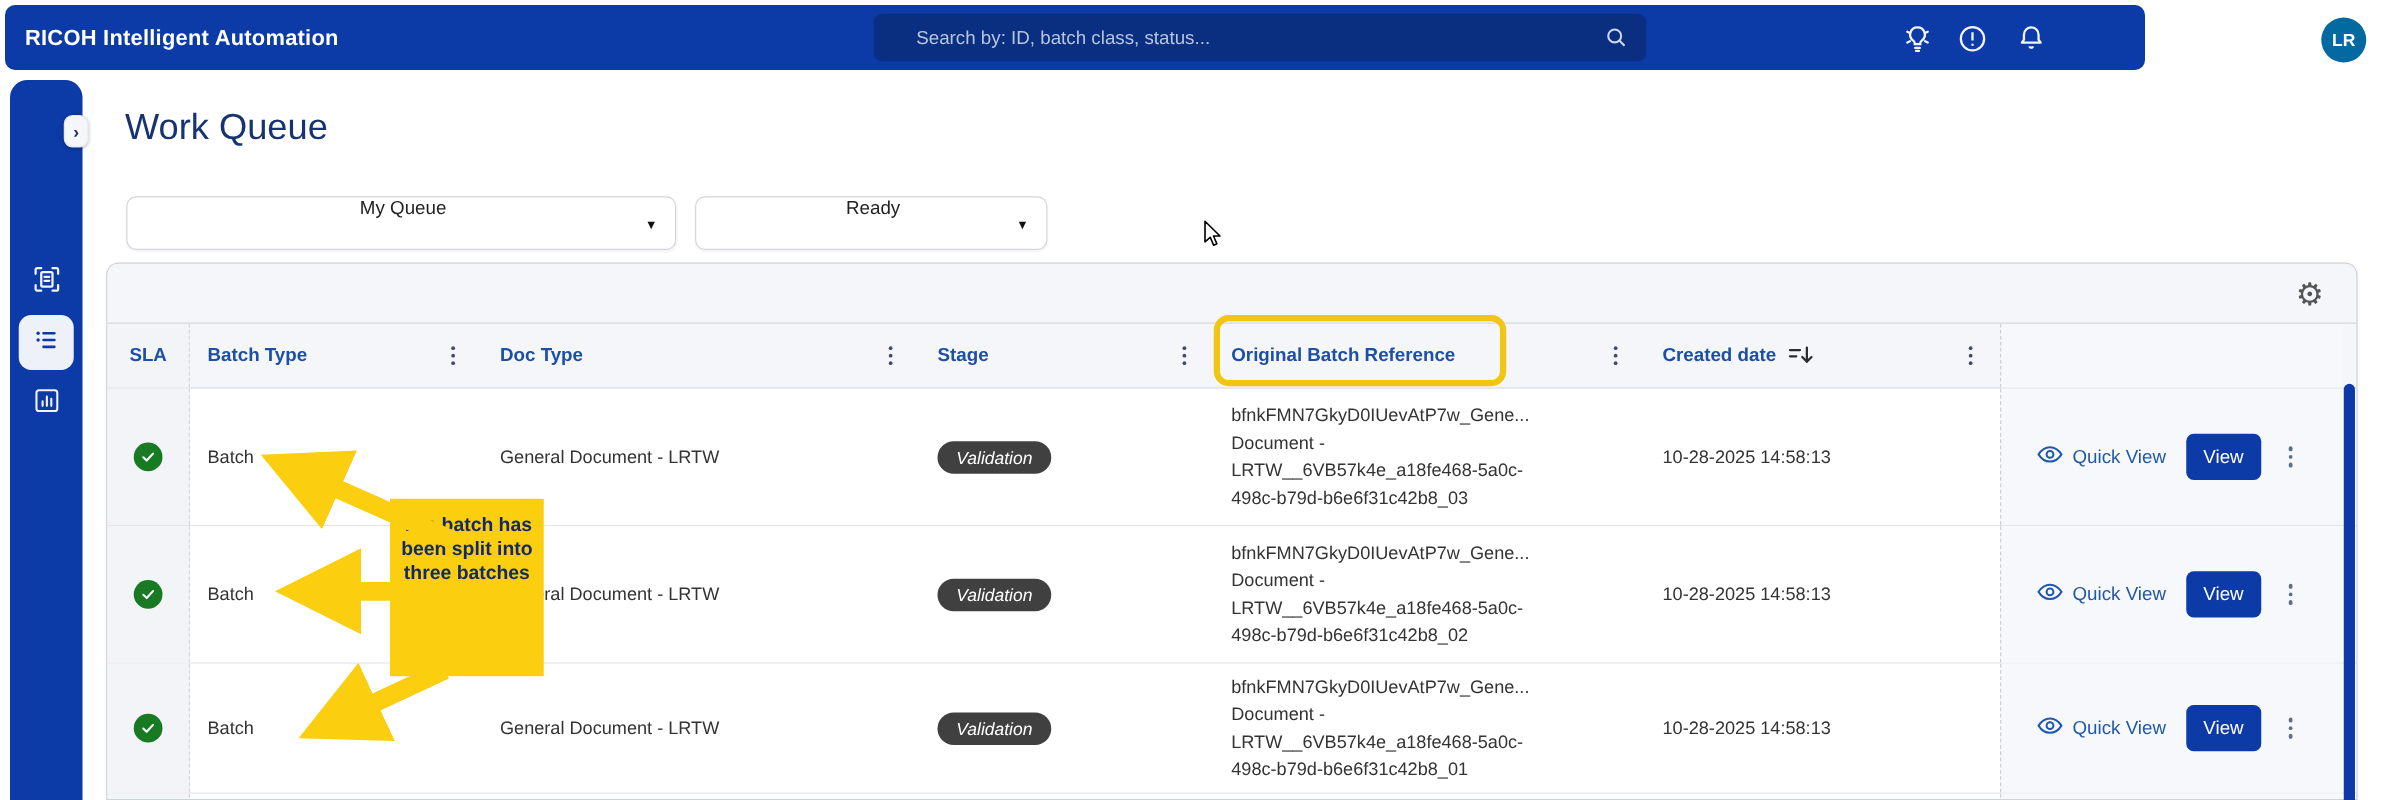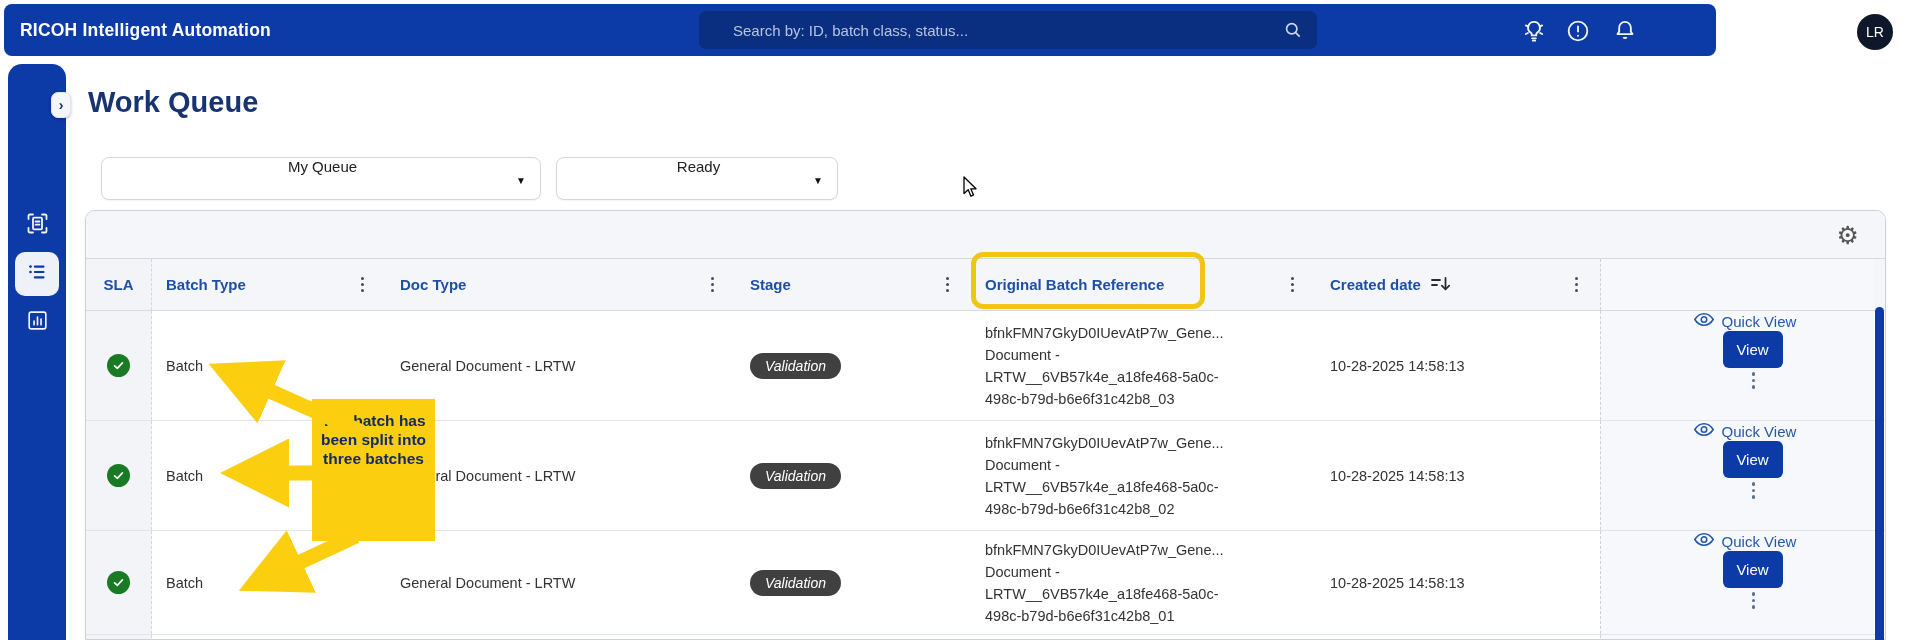--- a/index.html
+++ b/index.html
@@ -13,36 +13,36 @@
   .brand { color:#fff; font-size:17.5px; font-weight:bold; letter-spacing:.2px; margin-left:16px; white-space:nowrap; }
   .searchwrap { position:absolute; left:695px; top:7px; width:618px; height:38px; }
   .searchwrap input { width:100%; height:100%; background:#0a2e80; border:none; border-radius:7px;
             color:#dfe6f5; font-size:15px; padding:0 44px 0 34px; outline:none;
             font-family:"Liberation Sans", sans-serif; }
   .searchwrap input::placeholder { color:#b9c4de; }
   .search-ic { position:absolute; right:14px; top:9px; }
   .topicons { position:absolute; right:0; top:0; height:52px; }
   .tbtn { position:absolute; top:13px; width:28px; height:28px; cursor:pointer; }
   .avatar { position:absolute; left:1853px; top:10px; width:36px; height:36px; border-radius:50%;
-            background:#0f172a; color:#fff; font-weight:normal; font-size:14px;
+            background:#0369a1; color:#fff; font-weight:bold; font-size:14px;
             display:flex; align-items:center; justify-content:center; }
 
   
   .sidebar { position:absolute; left:8px; top:64px; width:58px; height:576px;
              background:#0c3aa6; border-radius:14px 14px 0 0; }
   .expand-btn { position:absolute; left:51px; top:92px; width:20px; height:26px; background:#f4f6fa;
              border:1px solid #e3e6ee; border-radius:7px; box-shadow:0 1px 3px rgba(0,0,0,.25);
              display:flex; align-items:center; justify-content:center;
              color:#1c2f66; font-size:14px; font-weight:bold; z-index:5; }
   .side-item { position:absolute; left:0; width:58px; display:flex; justify-content:center; }
   .side-active { position:absolute; left:7px; top:188px; width:44px; height:44px; background:#eef1f7;
              border-radius:10px; display:flex; align-items:center; justify-content:center; }
 
   
-  .page-title { position:absolute; left:88px; top:86px; font-size:29px; font-weight:bold; color:#173471; }
+  .page-title { position:absolute; left:100px; top:86px; font-size:29px; font-weight:normal; color:#173471; }
   .dd { position:absolute; top:157px; height:43px; background:#fff; border:1px solid #d5d7dd; border-radius:8px;
         box-shadow:0 1px 2px rgba(0,0,0,.05); display:flex; align-items:center; padding:0 14px 0 17px;
         font-size:15px; color:#222;flex-direction:column; }
   .dd .dd-arrow { margin-left:auto; font-size:10px; color:#111; }
   #dd-queue { left:101px; width:440px; }
   #dd-status { left:556px; width:282px; }
 
   
   .card { position:absolute; left:85px; top:210px; width:1801px; height:430px; background:#fff;
           border:1px solid #ccd0d7; border-radius:10px 10px 0 0; overflow:hidden;
@@ -52,21 +52,21 @@
           font-family:"DejaVu Sans", sans-serif; cursor:pointer; }
   .trow { display:grid; grid-template-columns:66px 234px 350px 235px 345px 284px 274px; }
   .thead { height:52px; background:#f5f6fa; border-bottom:1px solid #d8dade;text-align:center; }
   .hcell { display:flex; align-items:center; padding:0 18px 0 14px; font-size:15px; font-weight:bold; color:#1d4fa5; }
   .hcell.center { justify-content:center; padding:0; }
   .row { height:110px; border-bottom:1px solid #e2e4e9; background:#fff; }
   .row.r3 { height:104px; }
   .row.partial { height:24px; border-bottom:none; }
   .cell { display:flex; align-items:center; padding:0 14px; font-size:14.5px; color:#333; }
   .c-sla { border-right:1px dashed #d4d7dd; background:#f3f4f8; justify-content:center; }
-  .c-act { border-left:1px dashed #ccd0d8; background:#f6f8fb; padding-left:28px;flex-direction:column; }
+  .c-act { border-left:1px dashed #ccd0d8; background:#f6f8fb; padding-left:28px; }
   .refs { white-space:pre-line; line-height:22px; }
   .badge { background:#404040; color:#fff; font-size:14px; padding:5px 15px; border-radius:15px;font-style:italic; }
   .okcircle { width:23px; height:23px; border-radius:50%; background:#187a22;
           display:flex; align-items:center; justify-content:center; }
   .kebab { display:flex; flex-direction:column; gap:3px; margin-left:auto; padding:4px; cursor:pointer; }
   .kebab i { width:3px; height:3px; border-radius:50%; background:#3f4c68; }
   .kebab.act i { width:3.5px; height:3.5px; background:#5d6f8e; }
   .sort-ic { margin-left:9px; display:flex; cursor:pointer; }
   .qview { display:flex; align-items:center; gap:7px; color:#2258ab; font-size:15px; cursor:pointer; white-space:nowrap; }
   .viewbtn { margin-left:16px; width:60px; height:37px; background:#0c3aa6; color:#fff; border:none;

